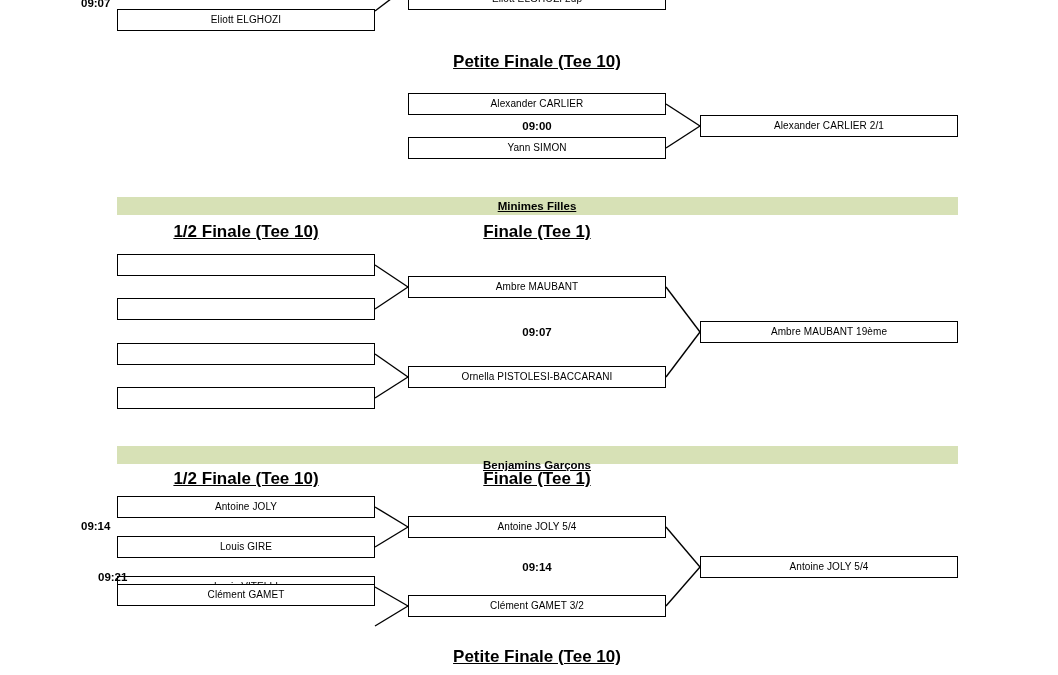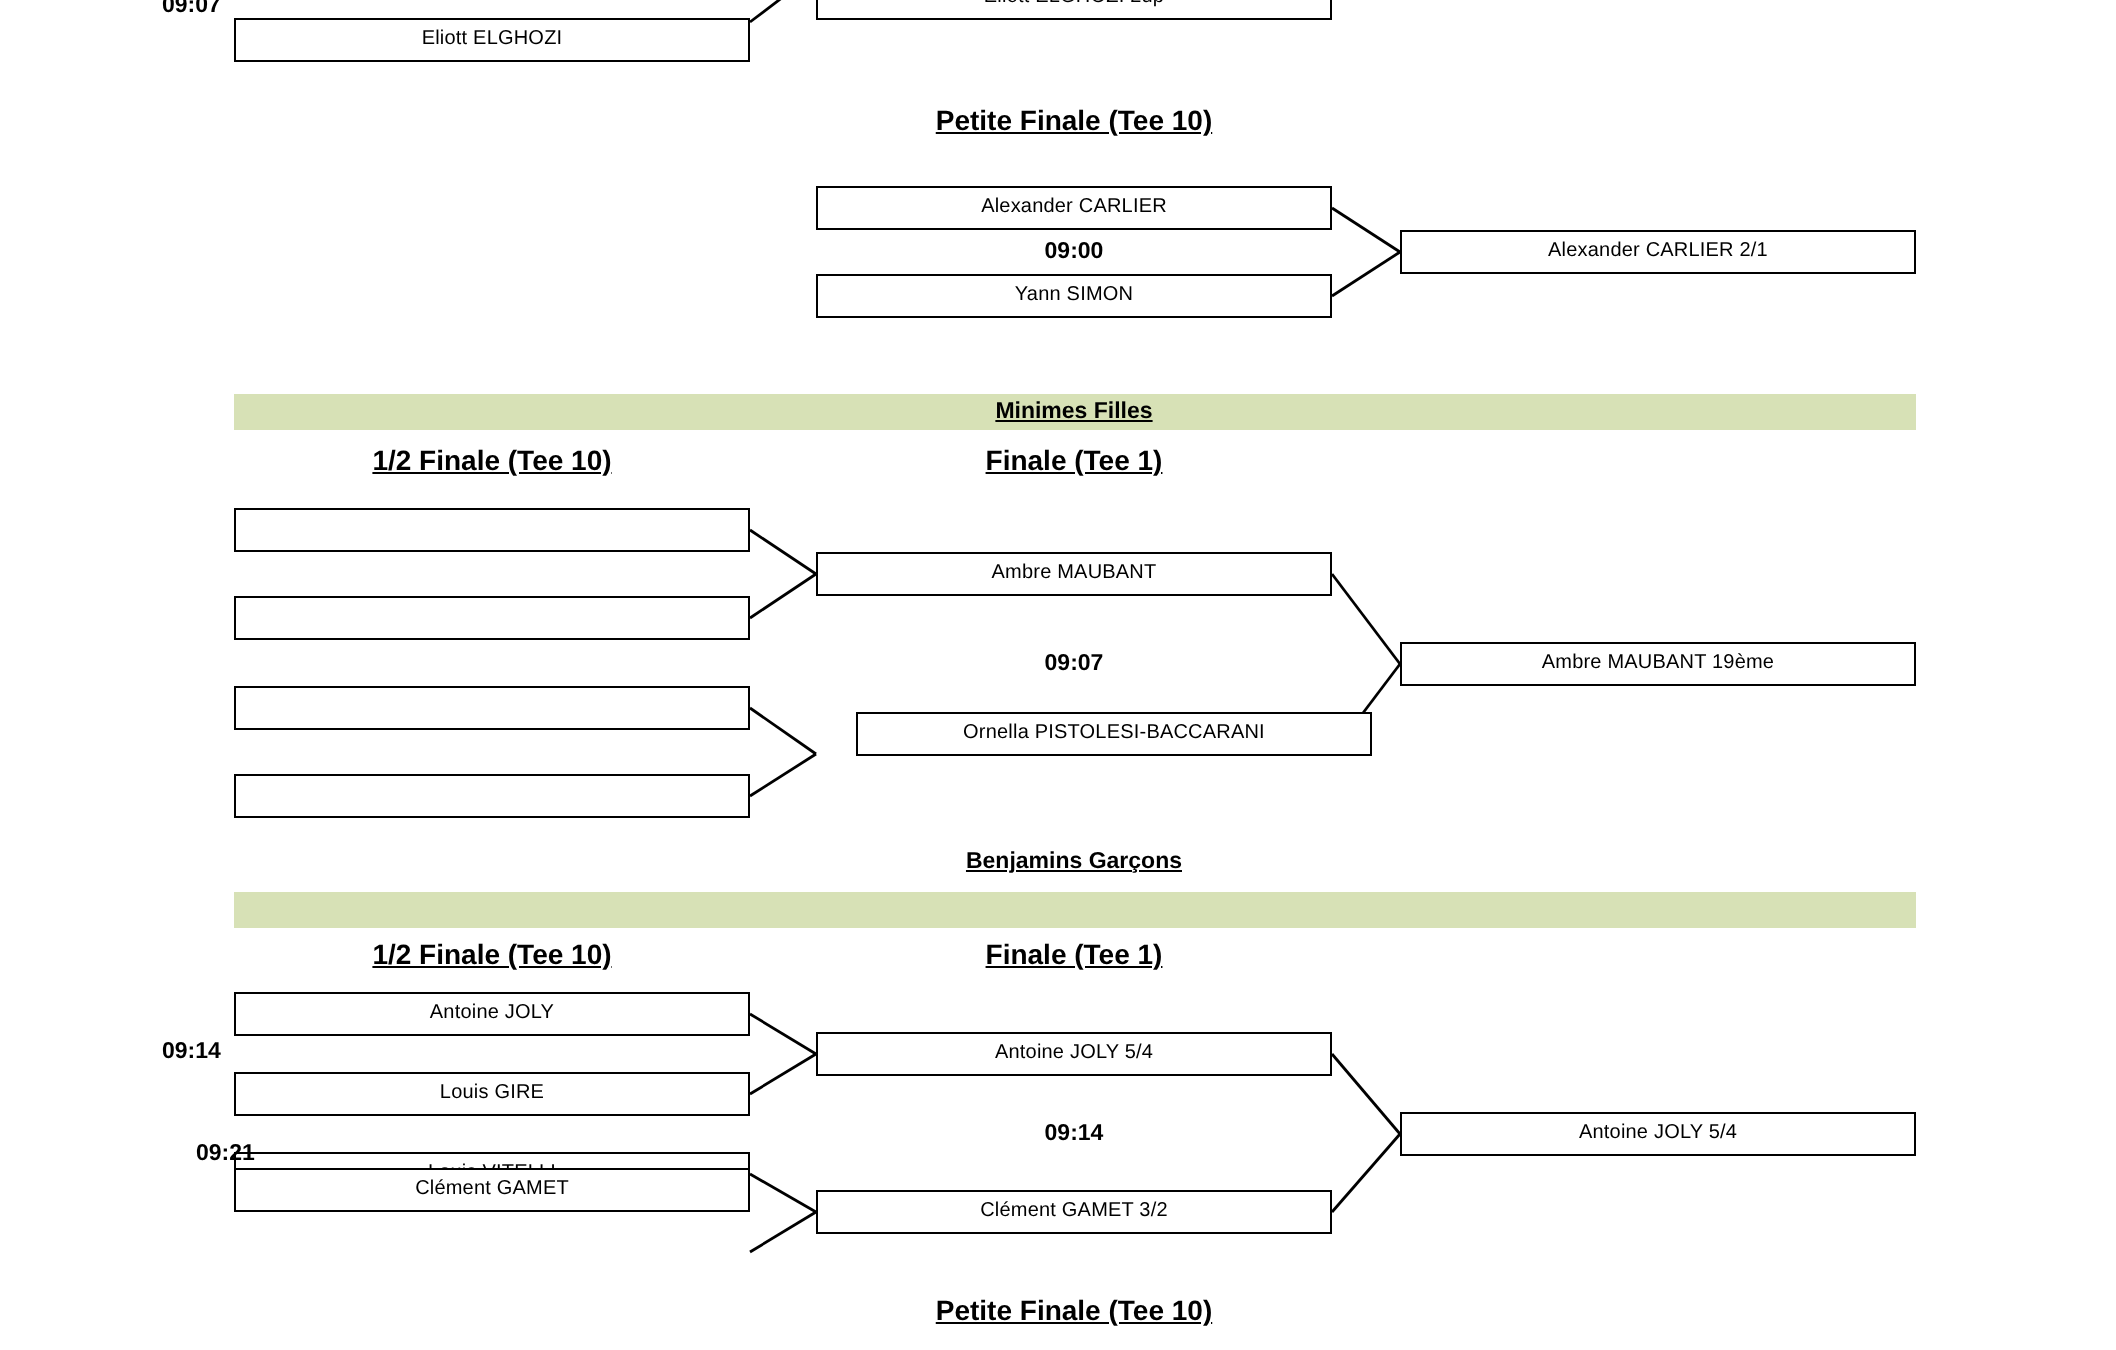--- a/index.html
+++ b/index.html
@@ -79,21 +79,21 @@
     font-size: 11.5px;
     font-weight: bold;
     text-decoration: underline;
     line-height: 18px;
     white-space: nowrap;
   }
 
   
   .round-label {
     position: absolute;
-    font-size: 14px;
+    font-size: 17px;
     font-weight: bold;
     text-decoration: underline;
     line-height: 1;
     white-space: nowrap;
     text-align: center;
   }
   .round-label.c1 { left: 117px; width: 258px; }
   .round-label.c2 { left: 408px; width: 258px; }
 </style>
 </head>
@@ -149,26 +149,26 @@
 
   <div class="box col1" style="top:254px;"></div>
   <div class="box col1" style="top:298px;"></div>
   <div class="box col1" style="top:343px;"></div>
   <div class="box col1" style="top:387px;"></div>
 
   <div class="box col2" style="top:276px;">Ambre MAUBANT</div>
 
   <div class="time mid" style="top:327px;">09:07</div>
 
-  <div class="box col2" style="top:356px;margin-left:20px;">Ornella PISTOLESI-BACCARANI</div>
+  <div class="box col2" style="top:366px;">Ornella PISTOLESI-BACCARANI</div>
 
   <div class="box col3" style="top:321px;">Ambre MAUBANT 19ème</div>
 
   <div class="band" style="top:446px;"></div>
-  <div class="band-title" style="top:422px;">Benjamins Garçons</div>
+  <div class="band-title" style="top:456px;">Benjamins Garçons</div>
 
   <div class="round-label c1" style="top:470px;">1/2 Finale (Tee 10)</div>
   <div class="round-label c2" style="top:470px;">Finale (Tee 1)</div>
 
   <div class="box col1" style="top:496px;">Antoine JOLY</div>
 
   <div class="time left" style="top:521px;">09:14</div>
 
   <div class="box col1" style="top:576px;">Louis VITELLI</div>
 

